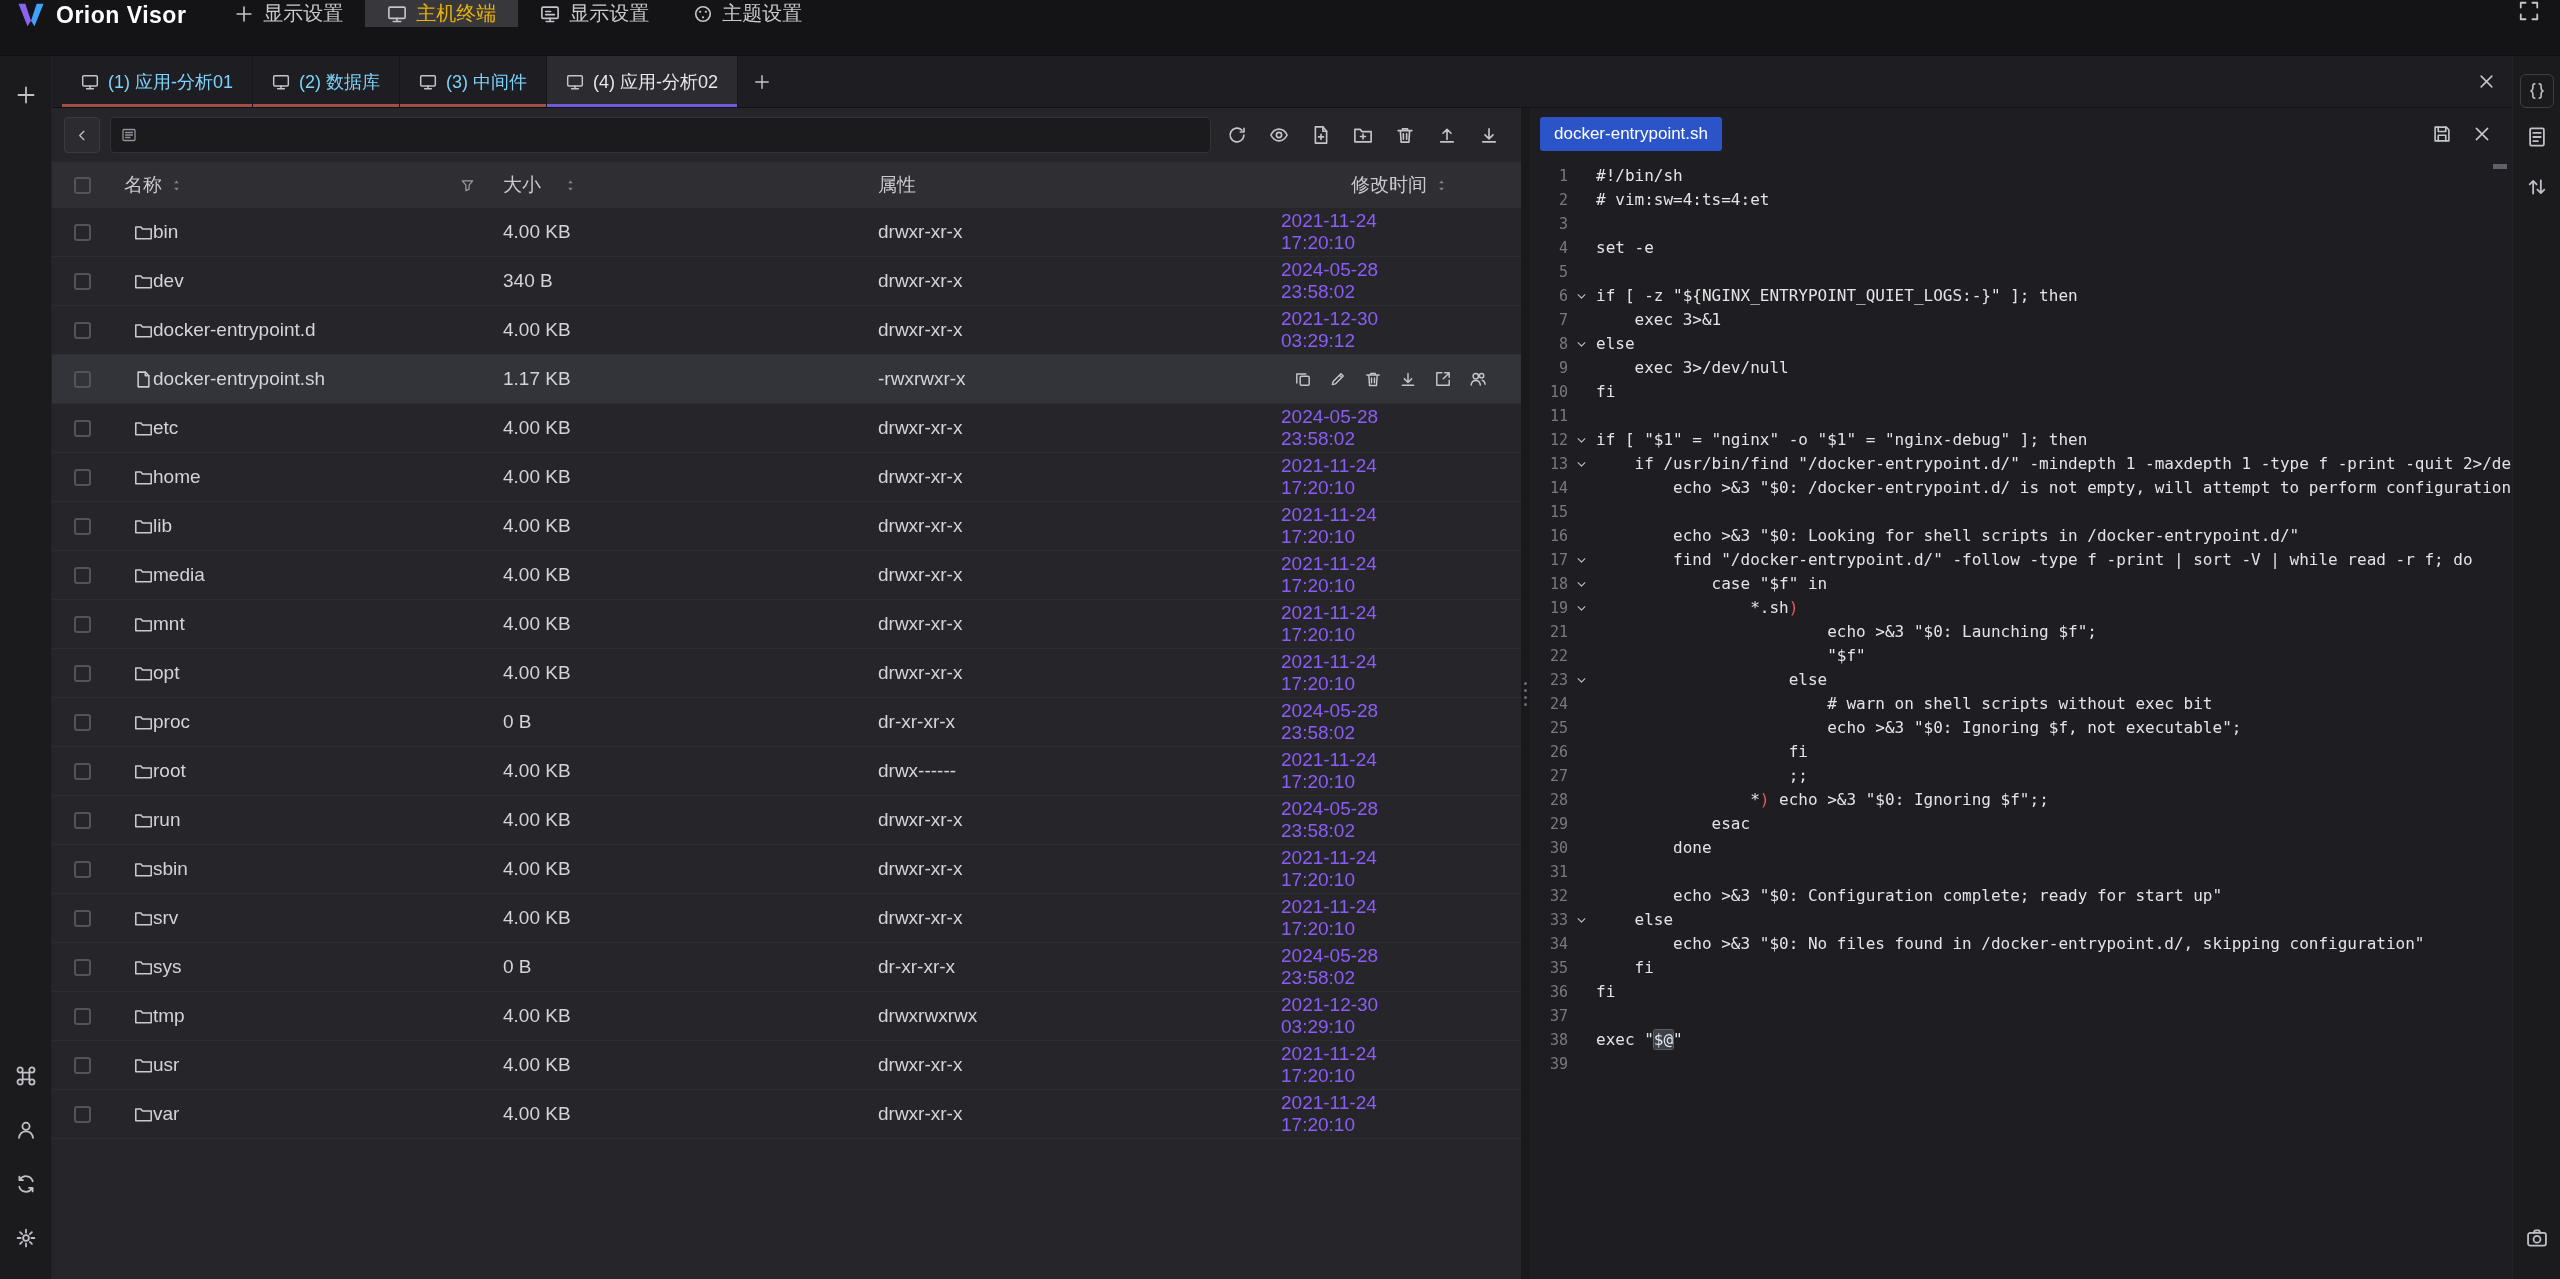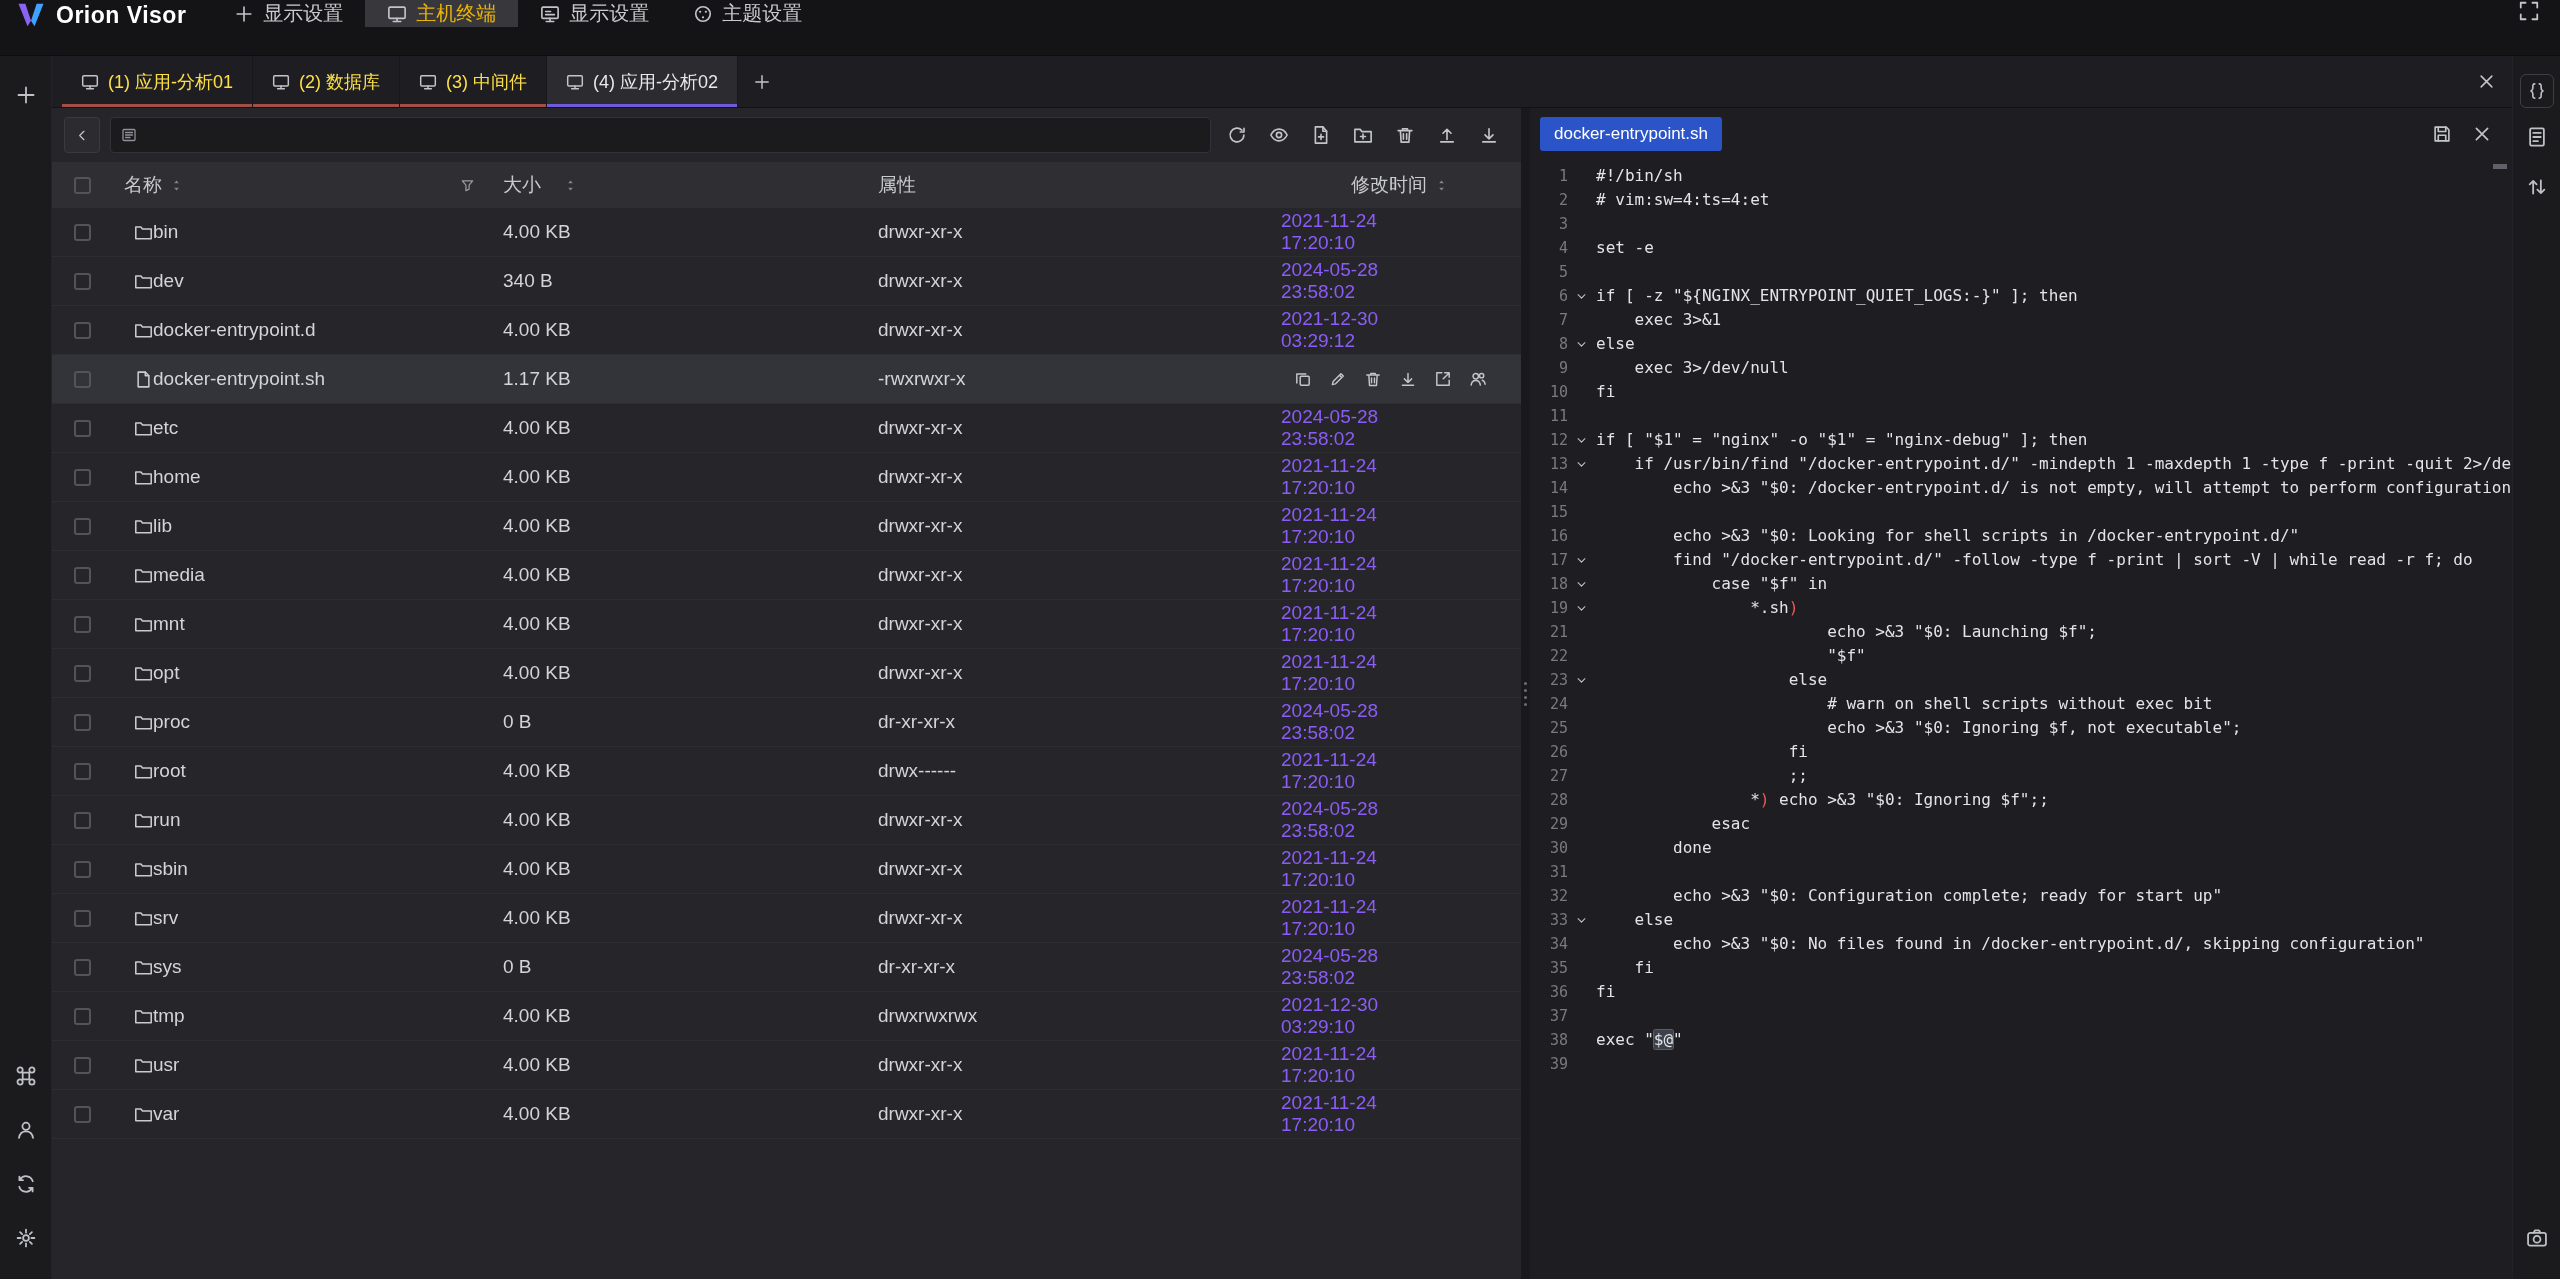--- a/index.html
+++ b/index.html
@@ -32,21 +32,21 @@
   .ricon{width:22px;height:22px;margin:14px 0;color:#bfc1c6;cursor:pointer}
   .rail-bottom .ricon{margin:16px 0}
   .boxed{width:34px;height:34px;border:1px solid #3e3e45;border-radius:6px;display:flex;align-items:center;justify-content:center;margin:4px 0;cursor:pointer}
   .boxed .ricon{margin:0;width:20px;height:20px}
 
   .main{flex:1;display:flex;flex-direction:column;min-width:0}
 
   
   .tabbar{height:52px;flex:0 0 52px;background:#1e1e22;display:flex;align-items:stretch;border-bottom:1px solid #121215;padding-left:10px}
   .tabs{display:flex;align-items:stretch}
-  .tab{position:relative;display:flex;align-items:center;gap:9px;padding:0 19px;font-size:18px;color:#fde047;cursor:pointer;border-right:1px solid #17171a;white-space:nowrap}
+  .tab{position:relative;display:flex;align-items:center;gap:9px;padding:0 19px;font-size:18px;color:#7dd3fc;cursor:pointer;border-right:1px solid #17171a;white-space:nowrap}
   .tab .mi{width:18px;height:18px}
   .tab.active{background:#2b2b30;color:#e9e9ec}
   .tab::after{content:"";position:absolute;left:0;right:0;bottom:0;height:3px;background:var(--u,transparent)}
   .newtab{width:48px;display:flex;align-items:center;justify-content:center;cursor:pointer}
   .nt-i{width:18px;height:18px}
   .tabbar-spacer{flex:1}
   .tabbar-close{align-self:center;width:19px;height:19px;margin-right:16px;cursor:pointer}
 
   
   .bodyrow{flex:1;display:flex;min-height:0}

